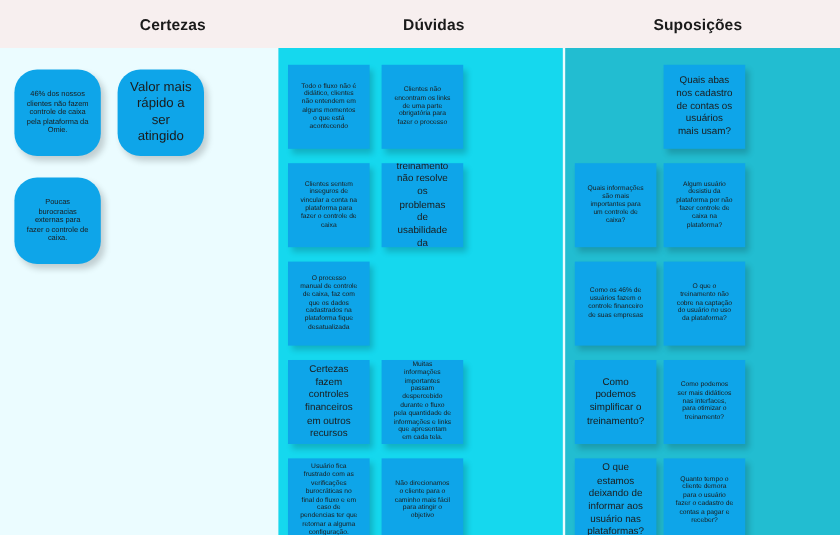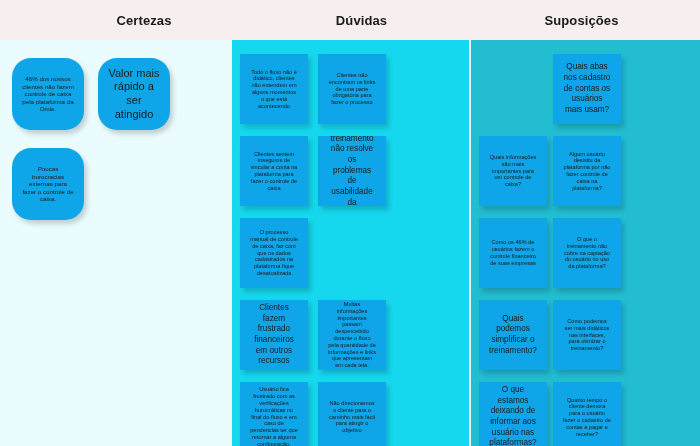--- a/index.html
+++ b/index.html
@@ -165,21 +165,21 @@
             <span>Clientes sentem inseguros de vincular a conta na plataforma para fazer o controle de caixa</span>
           </div>
           <div class="note note-m big">
             <span>O treinamento não resolve os problemas de usabilidade da plataforma</span>
           </div>
           <div class="note note-m">
             <span>O processo manual de controle de caixa, faz com que os dados cadastrados na plataforma fique desatualizada</span>
           </div>
           <div class="spacer-note"></div>
           <div class="note note-m big">
-            <span>Clientes fazem frustrado financeiros em outros recursos</span>
+            <span>Certezas fazem controles financeiros em outros recursos</span>
           </div>
           <div class="note note-m">
             <span>Muitas informações importantes passam despercebido durante o fluxo pela quantidade de informações e links que apresentam em cada tela.</span>
           </div>
           <div class="note note-m">
             <span>Usuário fica frustrado com as verificações burocráticas no final do fluxo e em caso de pendencias ter que retornar a alguma configuração.</span>
           </div>
           <div class="note note-m">
             <span>Não direcionamos o cliente para o caminho mais fácil para atingir o objetivo</span>
           </div>
@@ -198,21 +198,21 @@
           <div class="note note-r">
             <span>Algum usuário desistiu da plataforma por não fazer controle de caixa na plataforma?</span>
           </div>
           <div class="note note-r">
             <span>Como os 46% de usuários fazem o controle financeiro de suas empresas</span>
           </div>
           <div class="note note-r">
             <span>O que o treinamento não cobre na captação do usuário no uso da plataforma?</span>
           </div>
           <div class="note note-r big">
-            <span>Quais podemos simplificar o treinamento?</span>
+            <span>Como podemos simplificar o treinamento?</span>
           </div>
           <div class="note note-r">
             <span>Como podemos ser mais didáticos nas interfaces, para otimizar o treinamento?</span>
           </div>
           <div class="note note-r big">
             <span>O que estamos deixando de informar aos usuário nas plataformas?</span>
           </div>
           <div class="note note-r">
             <span>Quanto tempo o cliente demora para o usuário fazer o cadastro de contas a pagar e receber?</span>
           </div>

